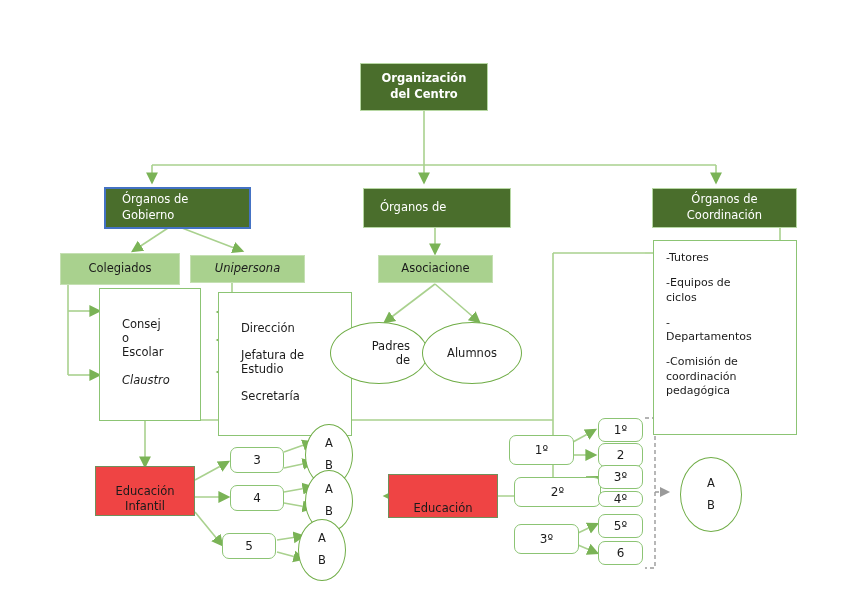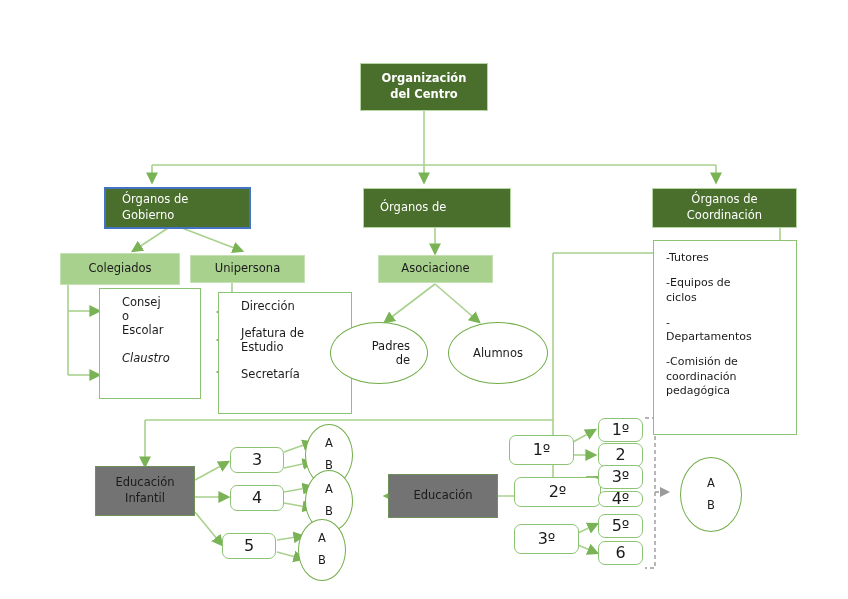--- a/index.html
+++ b/index.html
@@ -5,37 +5,37 @@
   html,body{margin:0;padding:0;background:#ffffff;}
   body{width:848px;height:599px;position:relative;overflow:hidden;
        font-family:"DejaVu Sans","Liberation Sans",sans-serif;}
   #canvas{position:absolute;left:0;top:0;width:848px;height:599px;}
   svg.layer{position:absolute;left:0;top:0;width:848px;height:599px;pointer-events:none;}
   .node{position:absolute;box-sizing:border-box;display:flex;align-items:center;
         justify-content:center;text-align:center;line-height:1.35;}
   .dark{background:#4a6e2c;border:1px solid #b6d7a2;color:#ffffff;font-size:11.5px;}
   .light{background:#a9d18e;border:1px solid #c5e0b3;color:#1b1b1b;font-size:11.5px;}
   .whitebox{background:#ffffff;border:1.4px solid #8cc474;color:#1b1b1b;font-size:11.5px;}
-  .graybox{background:#737373;border:1.6px solid #6f8f5b;color:#1b1b1b;font-size:11.5px;}
+  .graybox{background:#ef4444;border:1.6px solid #6f8f5b;color:#1b1b1b;font-size:11.5px;align-items:flex-end;}
   .listbox{background:#ffffff;border:1.5px solid #8cc474;color:#1b1b1b;font-size:11px;
            display:block;text-align:left;padding:10px 8px 20px 12px;overflow:hidden;}
   .listbox .li{margin-bottom:11px;line-height:1.3;}
   .rnd{border-radius:7px;}
   .selected{outline:2px solid #4472c4;outline-offset:-1px;}
   .ell{position:absolute;box-sizing:border-box;border:1.5px solid #70ad47;
        border-radius:50%;background:#ffffff;display:flex;flex-direction:column;
        align-items:center;justify-content:center;font-size:11.5px;color:#1b1b1b;}
   .ell .ab{line-height:1.9;}
   .clip{overflow:hidden;}
   .lbl-left{display:block;text-align:left;width:100%;padding-left:16px;box-sizing:border-box;}
   .lbl-center{display:block;text-align:center;width:100%;}
   .sub-list{background:#ffffff;border:1.4px solid #8cc474;color:#1b1b1b;font-size:11.5px;
-            display:block;text-align:left;padding:6px 6px 6px 22px;overflow:hidden;}
+            display:block;text-align:left;padding:28px 6px 6px 22px;overflow:hidden;}
   .sub-list .li{margin-bottom:13px;}
-  .numlbl{font-size:16px;}
+  .numlbl{font-size:12px;}
 </style>
 </head>
 <body>
 
 <div id="canvas">
 
   <svg class="layer" viewBox="0 0 848 599">
     <defs>
       <marker id="ar" markerWidth="9" markerHeight="9" refX="6" refY="4.5" orient="auto" markerUnits="strokeWidth">
         <path d="M0,0.8 L7.5,4.5 L0,8.2 z" fill="#7ab356"></path>
@@ -141,21 +141,21 @@
     <div class="li">
       <span>Consej</span><br>
       <span>o</span><br>
       <span>Escolar</span>
     </div>
     <div class="li" style="margin-top:14px;font-style:italic;">
       <span>Claustro</span>
     </div>
   </div>
 
-  <div class="node light clip" style="left:190px;top:255px;width:115px;height:28px;">
+  <div class="node light clip" style="left:190px;top:255px;width:115px;height:28px;font-style:italic;">
     <span>Unipersona</span>
   </div>
   <div class="sub-list clip" style="position:absolute;left:218px;top:292px;width:104px;height:108px;">
     <div class="li">
       <span>Dirección</span>
     </div>
     <div class="li">
       <span>Jefatura de</span><br>
       <span>Estudio</span>
     </div>
@@ -168,21 +168,21 @@
     <span>Asociacione</span>
   </div>
 
   <div class="ell clip" style="left:330px;top:322px;width:98px;height:62px;">
     <span class="txt" style="text-align:right;width:62px;">
       <span>Padres</span><br>
       <span>de</span>
     </span>
   </div>
 
-  <div class="ell clip" style="left:448px;top:322px;width:100px;height:62px;">
+  <div class="ell clip" style="left:422px;top:322px;width:100px;height:62px;">
     <span class="txt">Alumnos</span>
   </div>
 
   <div class="listbox" style="position:absolute;left:653px;top:240px;width:122px;height:163px;">
     <div class="li">
       <span>-Tutores</span>
     </div>
     <div class="li">
       <span>-Equipos de</span><br>
       <span>ciclos</span>

